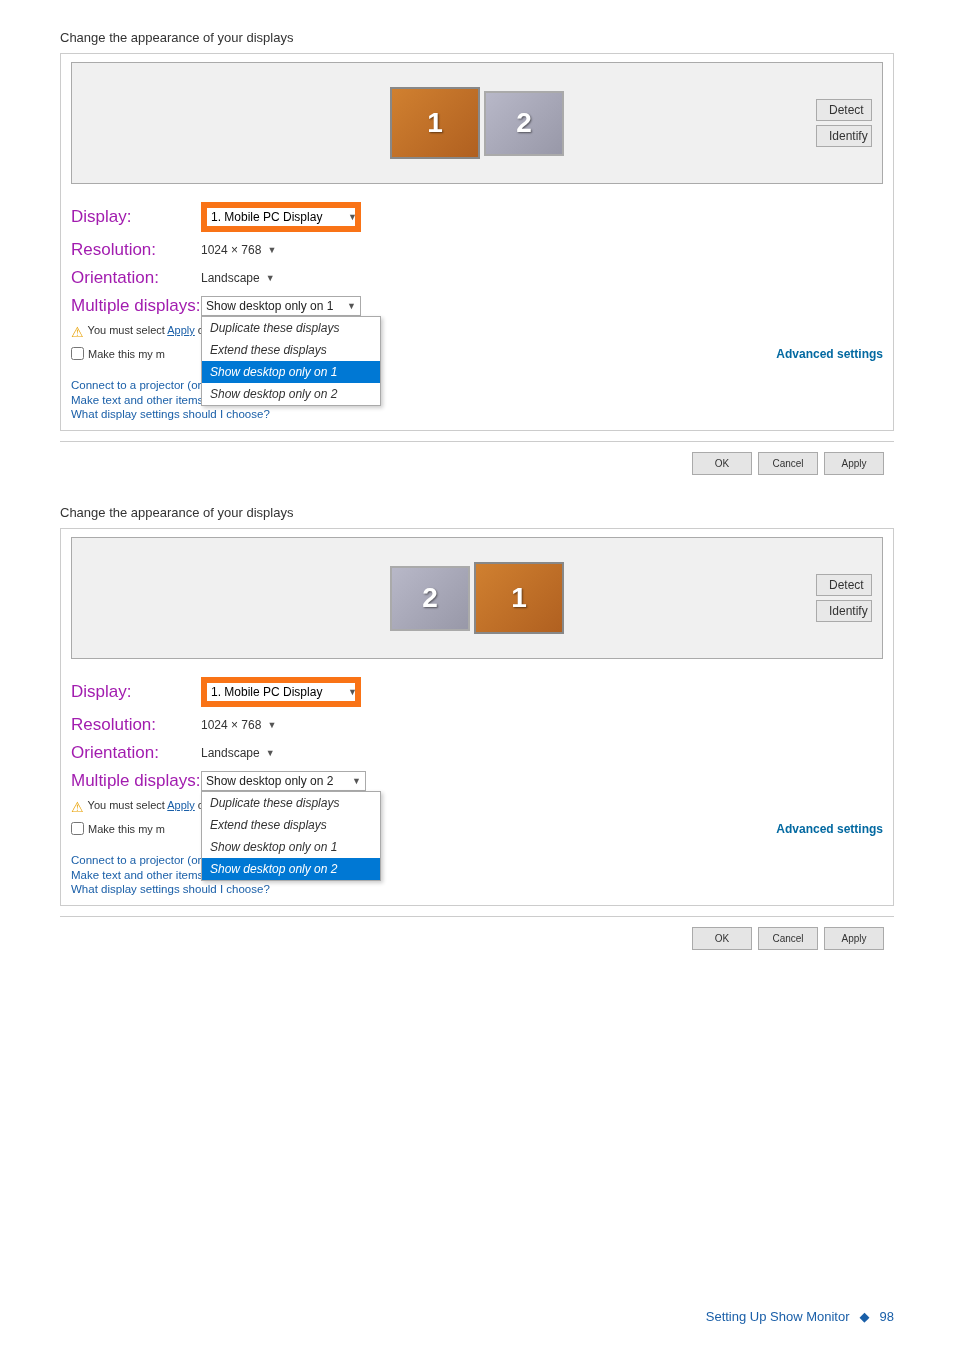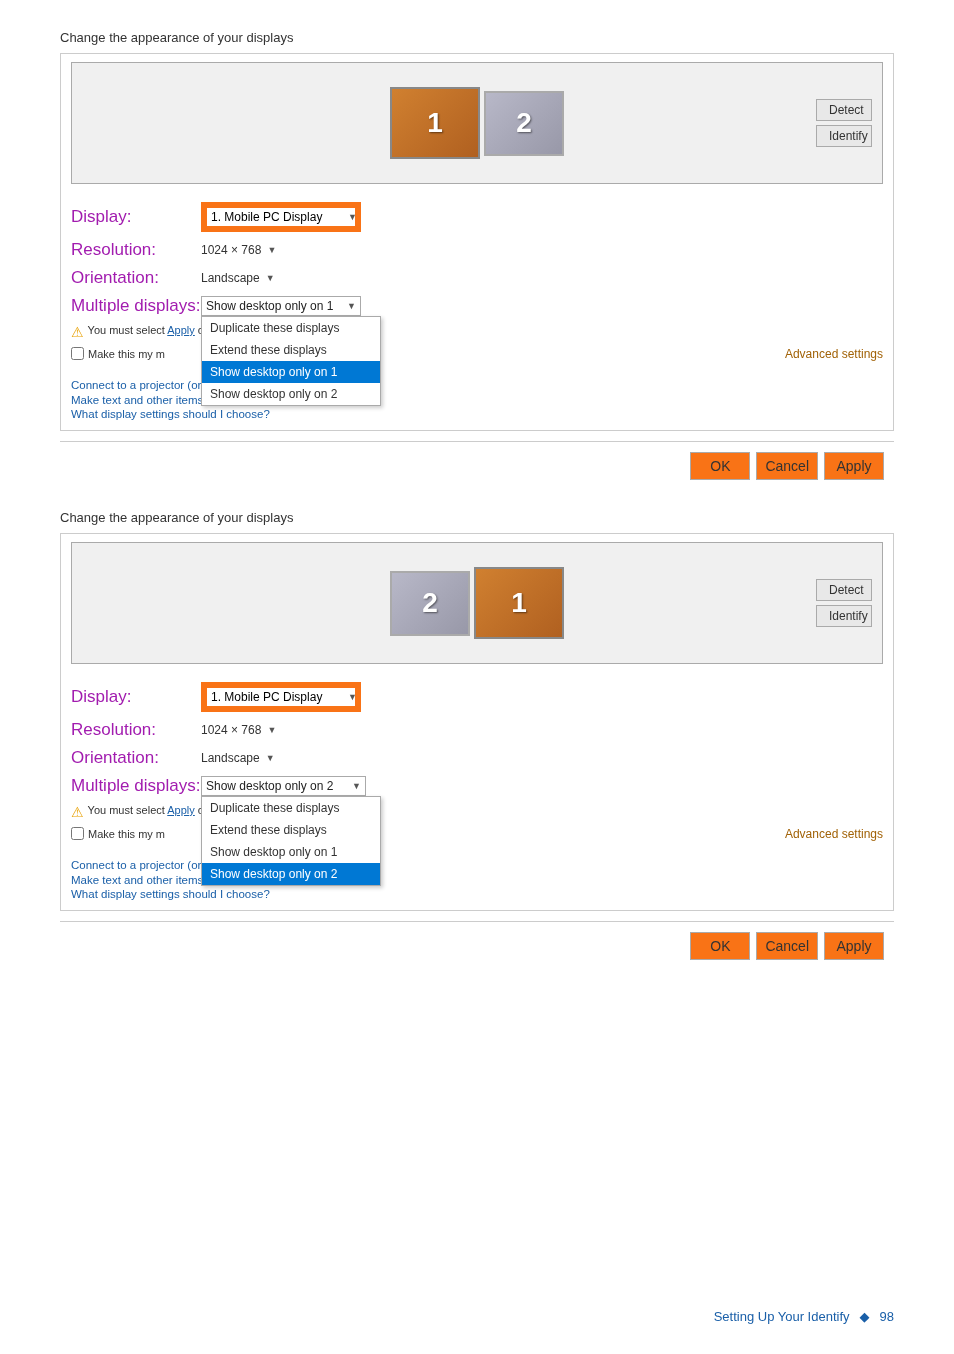--- a/index.html
+++ b/index.html
@@ -172,38 +172,40 @@
     }
 
     .dropdown-open {
       background: #fff;
       border: 1px solid #aaa;
       box-shadow: 2px 2px 4px rgba(0,0,0,0.2);
       position: absolute;
       z-index: 10;
       min-width: 180px;
       font-size: 12px;
+      font-style: italic;
     }
 
     .dropdown-item {
       padding: 4px 8px;
       cursor: pointer;
       color: #333;
     }
 
     .dropdown-item.highlighted {
       background: #0078d4;
       color: #fff;
     }
 
     .advanced-link {
-      color: #a16207;
+      color: #0369a1;
       text-decoration: none;
       font-size: 12px;
       margin-left: auto;
+      font-weight: bold;
     }
 
     .links-area {
       margin-top: 4px;
     }
 
     .link-text {
       color: #1a5fa8;
       text-decoration: none;
       font-size: 11.5px;
@@ -228,24 +230,24 @@
 
     .button-row {
       display: flex;
       justify-content: flex-end;
       gap: 6px;
       margin-top: 8px;
       padding-right: 10px;
     }
 
     .btn-dialog {
-      background: #f97316;
+      background: #e5e5e5;
       border: 1px solid #aaa;
       padding: 5px 8px;
-      font-size: 14px;
+      font-size: 10px;
       cursor: pointer;
       color: #333;
       min-width: 60px;
     }
 
     .section-gap {
       height: 30px;
     }
 
     .page-footer {
@@ -474,16 +476,16 @@
 
   <div class="button-row">
     <button class="btn-dialog">OK</button>
     <button class="btn-dialog">Cancel</button>
     <button class="btn-dialog">Apply</button>
   </div>
 
 </div>
 
 <div class="page-footer">
-  <span>Setting Up Your Identify</span>
+  <span>Setting Up Show Monitor</span>
   <span>◆</span>
   <span>98</span>
 </div>
 
 </body></html>

